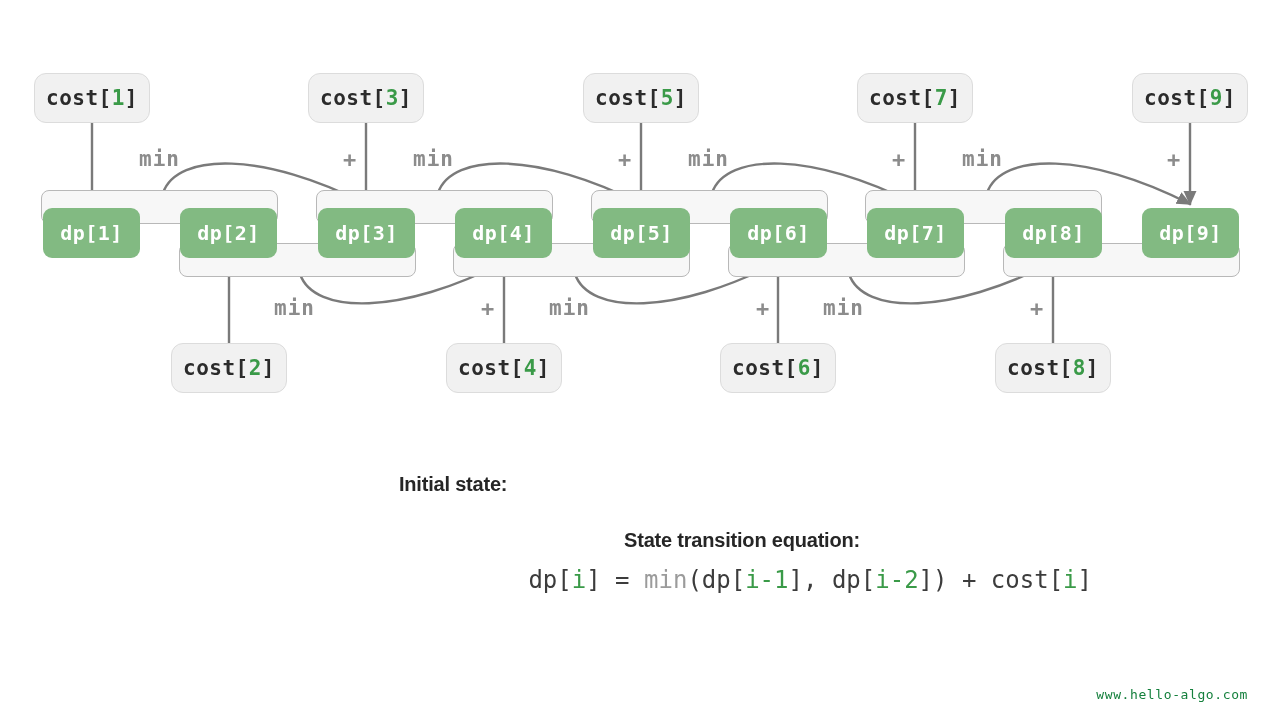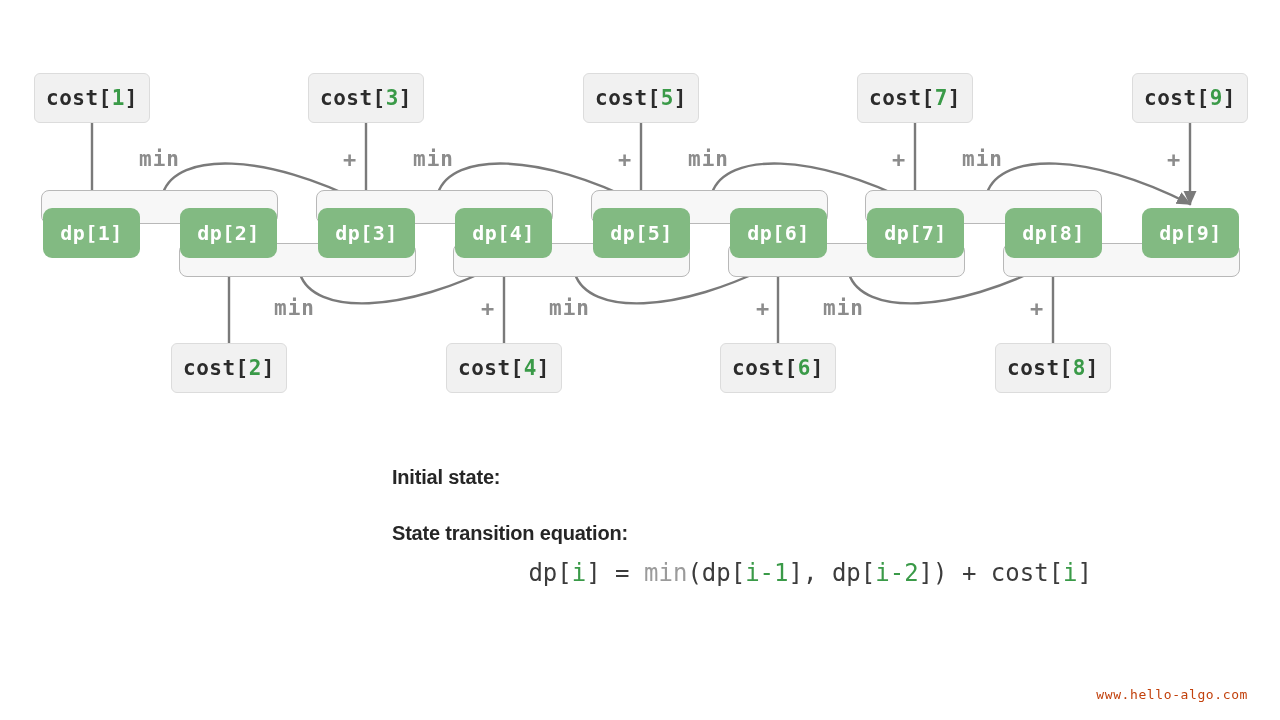--- a/index.html
+++ b/index.html
@@ -56,21 +56,21 @@
     justify-content: center;
     white-space: pre;
   }
 
   
   .cost-box {
     position: absolute;
     box-sizing: border-box;
     background: #f1f1f1;
     border: 1.4px solid #dcdcdc;
-    border-radius: 6px;
+    border-radius: 12px;
     color: #2b2b2b;
     font-family: "DejaVu Sans Mono", monospace;
     font-size: 21px;
     font-weight: 700;
     letter-spacing: 0.5px;
     display: flex;
     align-items: center;
     justify-content: center;
     white-space: pre;
   }
@@ -95,43 +95,43 @@
     left: 392px;
     top: 466px;
     width: 700px;
   }
   .cap-head {
     font-family: "Liberation Sans", sans-serif;
     font-size: 20px;
     font-weight: 700;
     color: #262626;
     letter-spacing: -0.2px;
-    margin: 0;
+    margin: 7px;
   }
   .cap-eq {
     font-family: "DejaVu Sans Mono", monospace;
     font-size: 24px;
     font-weight: 400;
     color: #3c3c3c;
     letter-spacing: 0px;
     white-space: pre;
     margin: 0;
   }
   .eq-row-1 { margin-top: 14px; }
-  .head-row-2 { margin-top: 33px; }
+  .head-row-2 { margin-top: 33px; text-align: center; }
   .eq-row-2 { margin-top: 14px; text-align: right; }
   .fn-gray { color: #9b9b9b; }
 
   #watermark {
     position: absolute;
     right: 32px;
     bottom: 18px;
     font-family: "DejaVu Sans Mono", monospace;
     font-size: 13px;
-    color: #c2410c;
+    color: #15803d;
     letter-spacing: 0.6px;
     white-space: pre;
   }
 </style>
 </head>
 <body>
 
 <div id="stage">
 
   <svg id="wires" viewBox="0 0 1280 720" width="1280" height="720" xmlns="http://www.w3.org/2000/svg">

